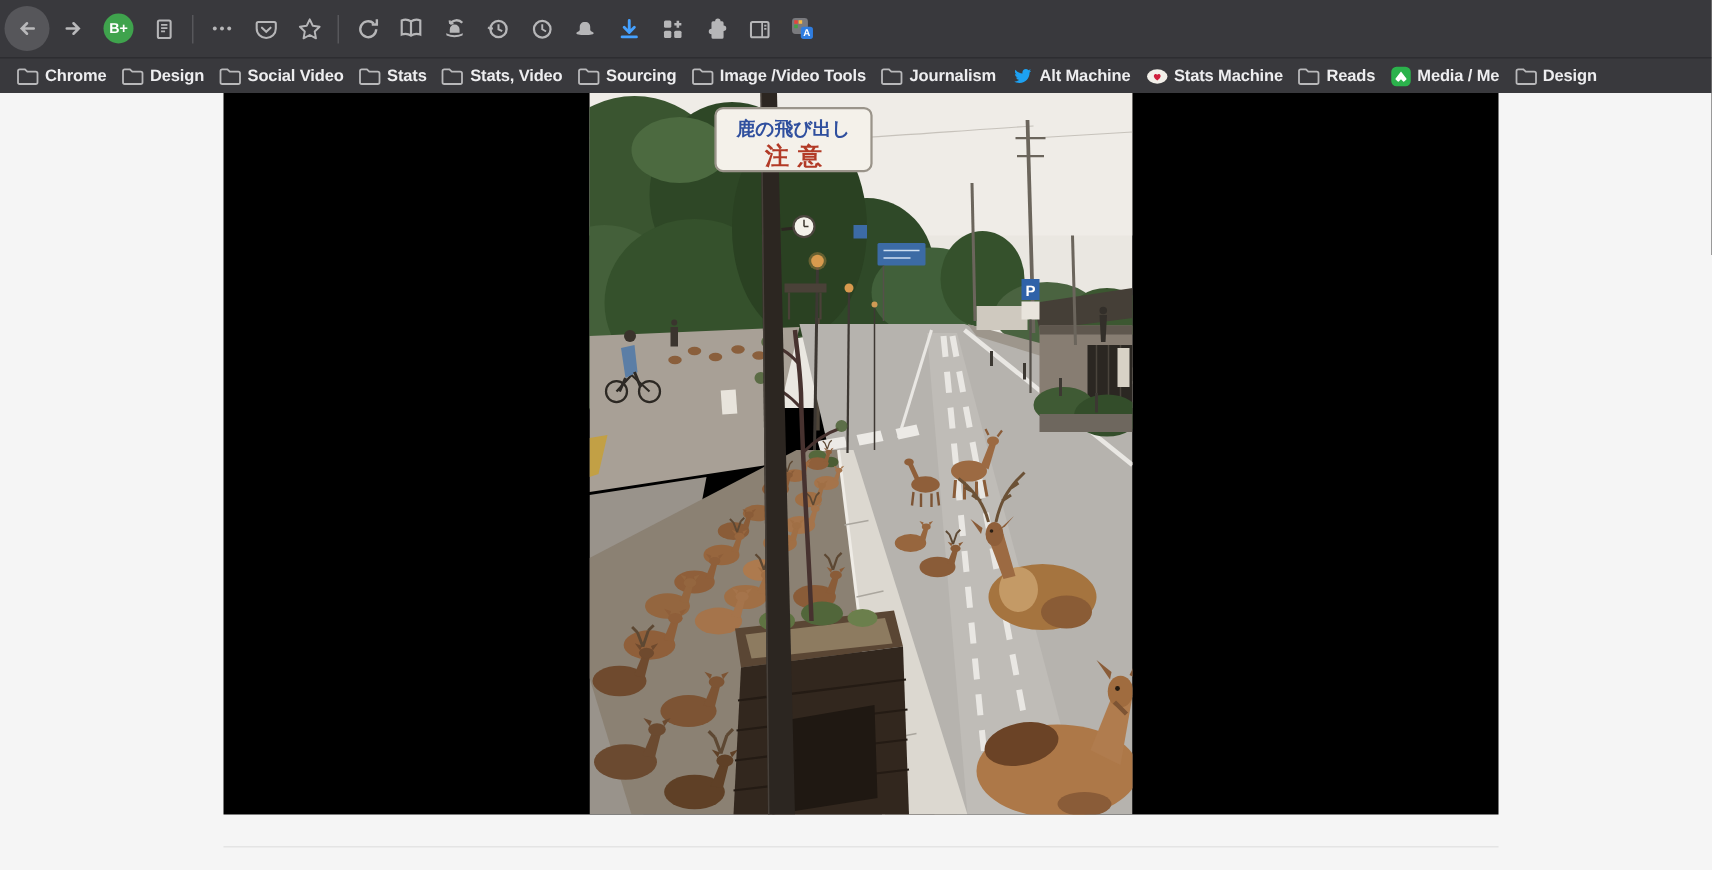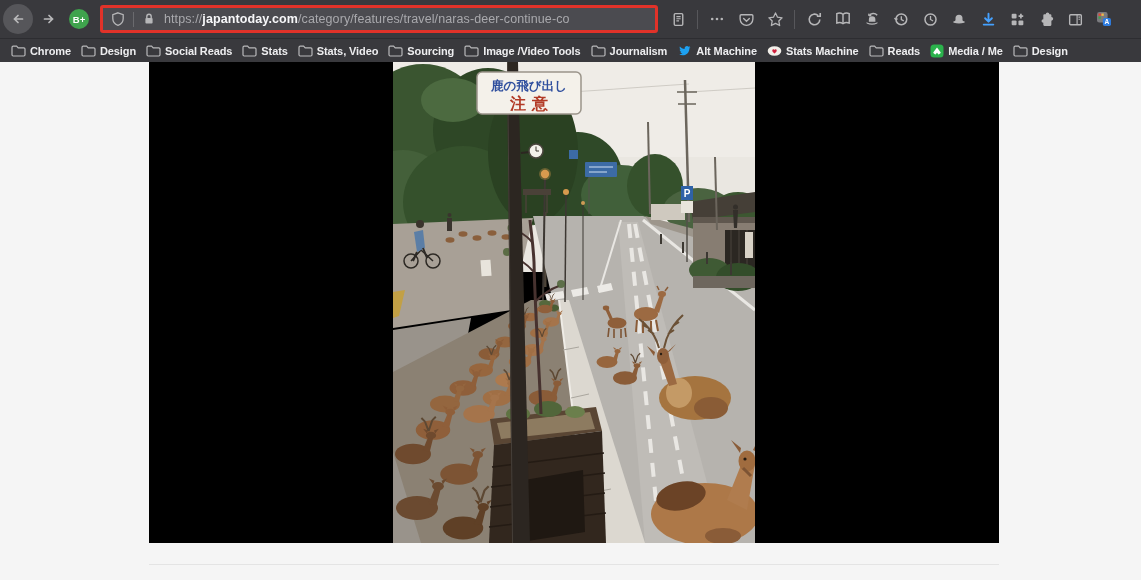--- a/index.html
+++ b/index.html
@@ -81,32 +81,20 @@
       <path d="M12.5 8 H4.5 M8 4.5 L4.5 8 L8 11.5" stroke="#b9b9bb" stroke-width="1.7" fill="none" stroke-linecap="round"></path>
     </svg>
   </div>
   <div class="fwd nav-btn">
     <svg width="16" height="16" viewBox="0 0 16 16">
       <path d="M3.5 8 H11.5 M8 4.5 L11.5 8 L8 11.5" stroke="#b9b9bb" stroke-width="1.7" fill="none" stroke-linecap="round"></path>
     </svg>
   </div>
   <div class="ext-badge">B+</div>
 
-  <div class="urlbar">
-    <svg width="16" height="16" viewBox="0 0 16 16">
-      <path d="M8 1.8 L13.2 3.6 V7.6 C13.2 11.4 10.9 13.4 8 14.4 C5.1 13.4 2.8 11.4 2.8 7.6 V3.6 Z" fill="none" stroke="#b6b6b8" stroke-width="1.3"></path>
-    </svg>
-    <span class="in-sep"></span>
-    <svg width="16" height="16" viewBox="0 0 16 16">
-      <rect x="4.4" y="7" width="7.2" height="5.6" rx="1" fill="#b6b6b8"></rect>
-      <path d="M5.8 7 V5.4 a2.2 2.2 0 0 1 4.4 0 V7" fill="none" stroke="#b6b6b8" stroke-width="1.4"></path>
-    </svg>
-    <span class="url-text"><span class="url-scheme">https://</span><span class="url-domain">japantoday.com</span><span class="url-path">/category/features/travel/naras-deer-continue-co</span></span>
-    <span class="url-fade"></span>
-  </div>
 
   <div class="tb-btn">
     <svg width="17" height="17" viewBox="0 0 16 16">
       <rect x="4" y="2.5" width="8" height="11" rx="1" fill="none" stroke="#b6b6b8" stroke-width="1.3"></rect>
       <path d="M6 5.3 H10 M6 7.3 H10 M6 9.3 H8.5" stroke="#b6b6b8" stroke-width="1.1" fill="none"></path>
     </svg>
   </div>
   <div class="tb-sep"></div>
   <div class="tb-btn">
     <svg width="16" height="16" viewBox="0 0 16 16">
@@ -212,21 +200,21 @@
   <div class="bm">
     <svg width="15" height="14" viewBox="0 0 15 14">
         <use href="#i-folder"></use>
       </svg>
     <span class="bm-label">Design</span>
   </div>
   <div class="bm">
     <svg width="15" height="14" viewBox="0 0 15 14">
         <use href="#i-folder"></use>
       </svg>
-    <span class="bm-label">Social Reads</span>
+    <span class="bm-label">Social Video</span>
   </div>
   <div class="bm">
     <svg width="15" height="14" viewBox="0 0 15 14">
         <use href="#i-folder"></use>
       </svg>
     <span class="bm-label">Stats</span>
   </div>
   <div class="bm">
     <svg width="15" height="14" viewBox="0 0 15 14">
         <use href="#i-folder"></use>

